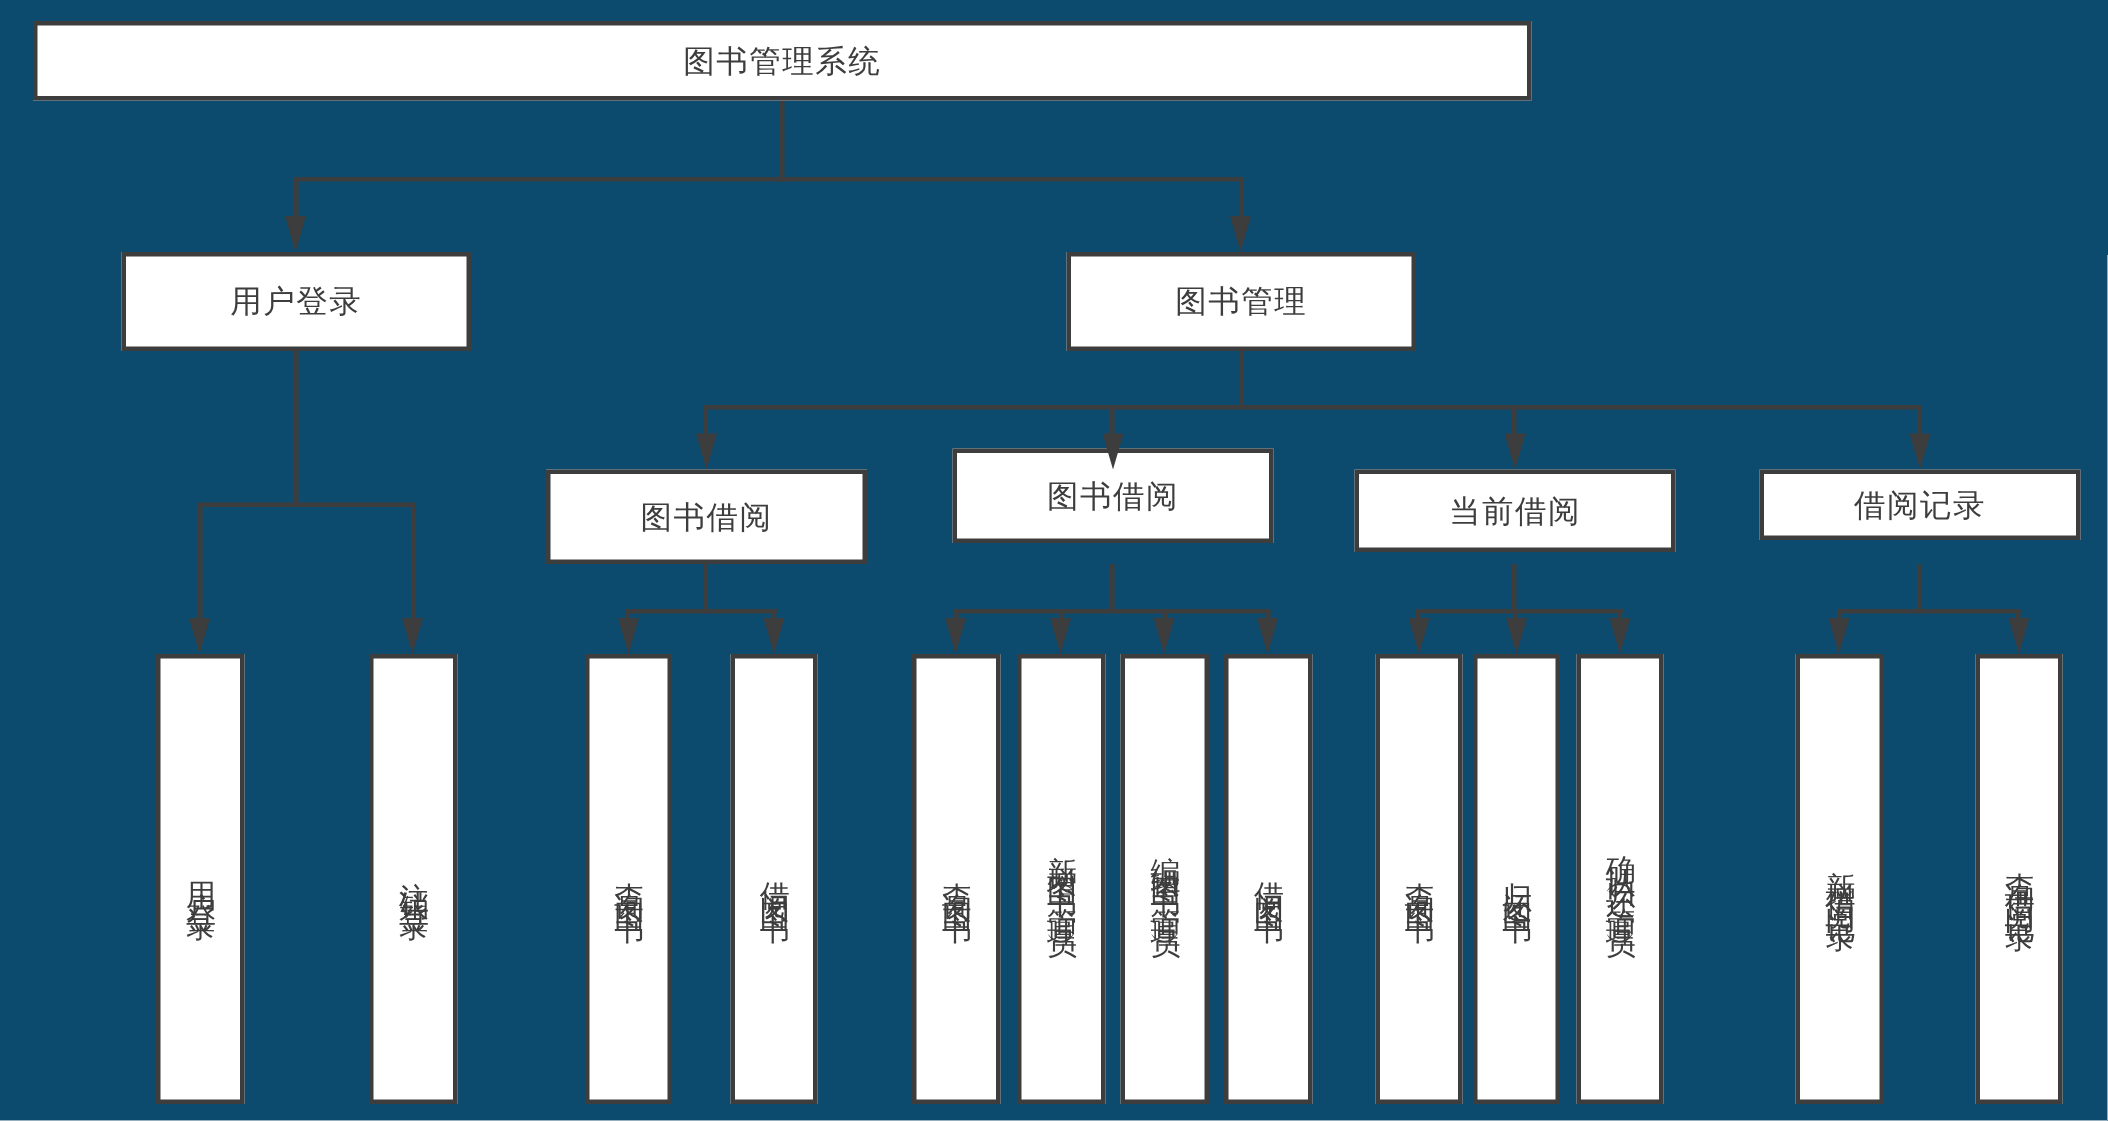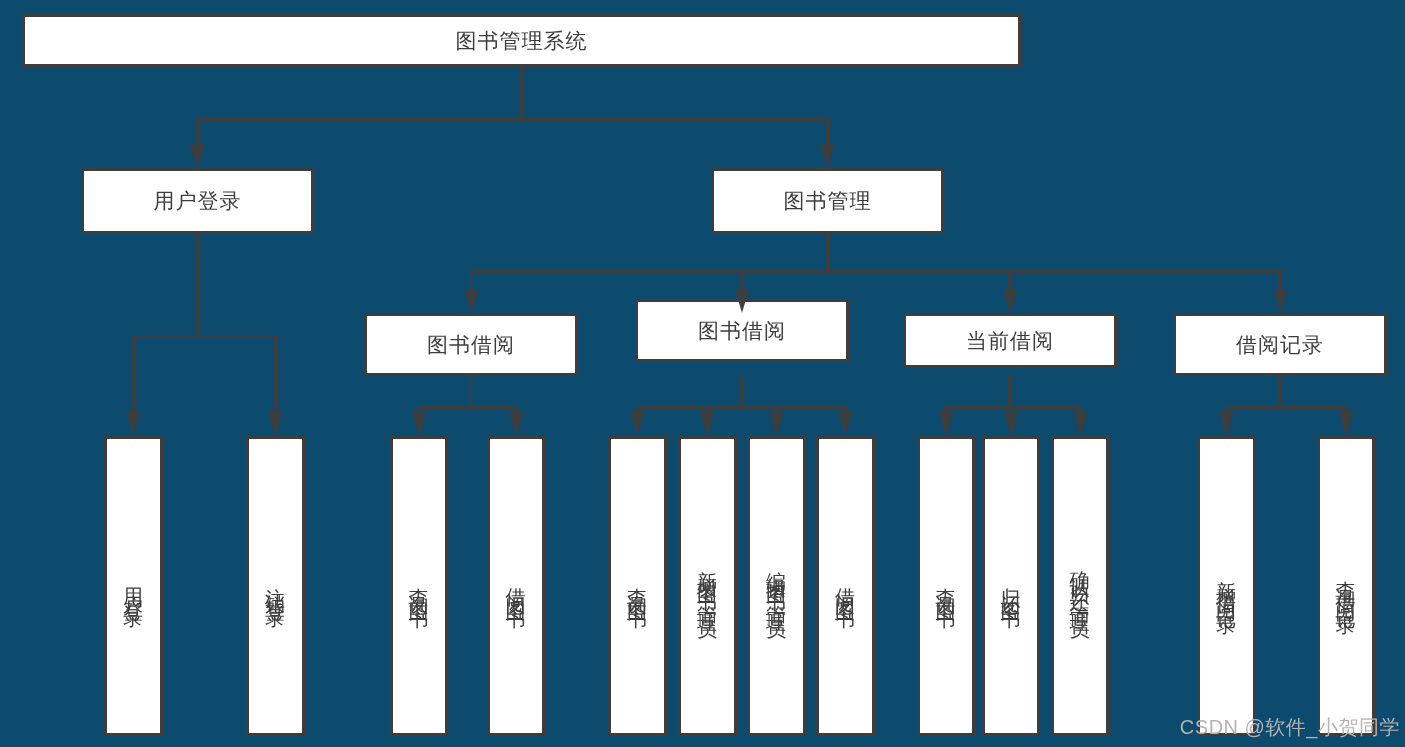--- a/index.html
+++ b/index.html
@@ -71,21 +71,21 @@
 
   <div class="box" style="left:364px; top:313px; width:214px; height:63px;">
     <span class="hlabel">图书借阅</span>
   </div>
   <div class="box" style="left:635px; top:299px; width:214px; height:63px;">
     <span class="hlabel">图书借阅</span>
   </div>
   <div class="box" style="left:903px; top:313px; width:214px; height:55px;">
     <span class="hlabel">当前借阅</span>
   </div>
-  <div class="box" style="left:1173px; top:313px; width:214px; height:63px;">
+  <div class="box" style="left:1173px; top:313px; width:214px; height:47px;">
     <span class="hlabel">借阅记录</span>
   </div>
 
   <div class="vline" style="left:469px; top:376px; width:3px; height:31px;"></div>
   <div class="hline" style="left:417px; top:406px; width:101px; height:3px;"></div>
   <div class="vline" style="left:417px; top:406px; width:3px; height:10px;"></div>
   <div class="arr" style="left:412px; top:412px;"></div>
   <div class="vline" style="left:514px; top:406px; width:3px; height:10px;"></div>
   <div class="arr" style="left:509px; top:412px;"></div>
 
@@ -153,15 +153,14 @@
     <span class="vlabel">确认归还（管理员）</span>
   </div>
 
   <div class="box" style="left:1197px; top:436px; width:59px; height:300px;">
     <span class="vlabel">新增借阅记录</span>
   </div>
   <div class="box" style="left:1317px; top:436px; width:58px; height:300px;">
     <span class="vlabel">查询借阅记录</span>
   </div>
 
-  <div class="watermark">CSDN @软件_小贺同学</div>
 
 </div>
 
 </body></html>

